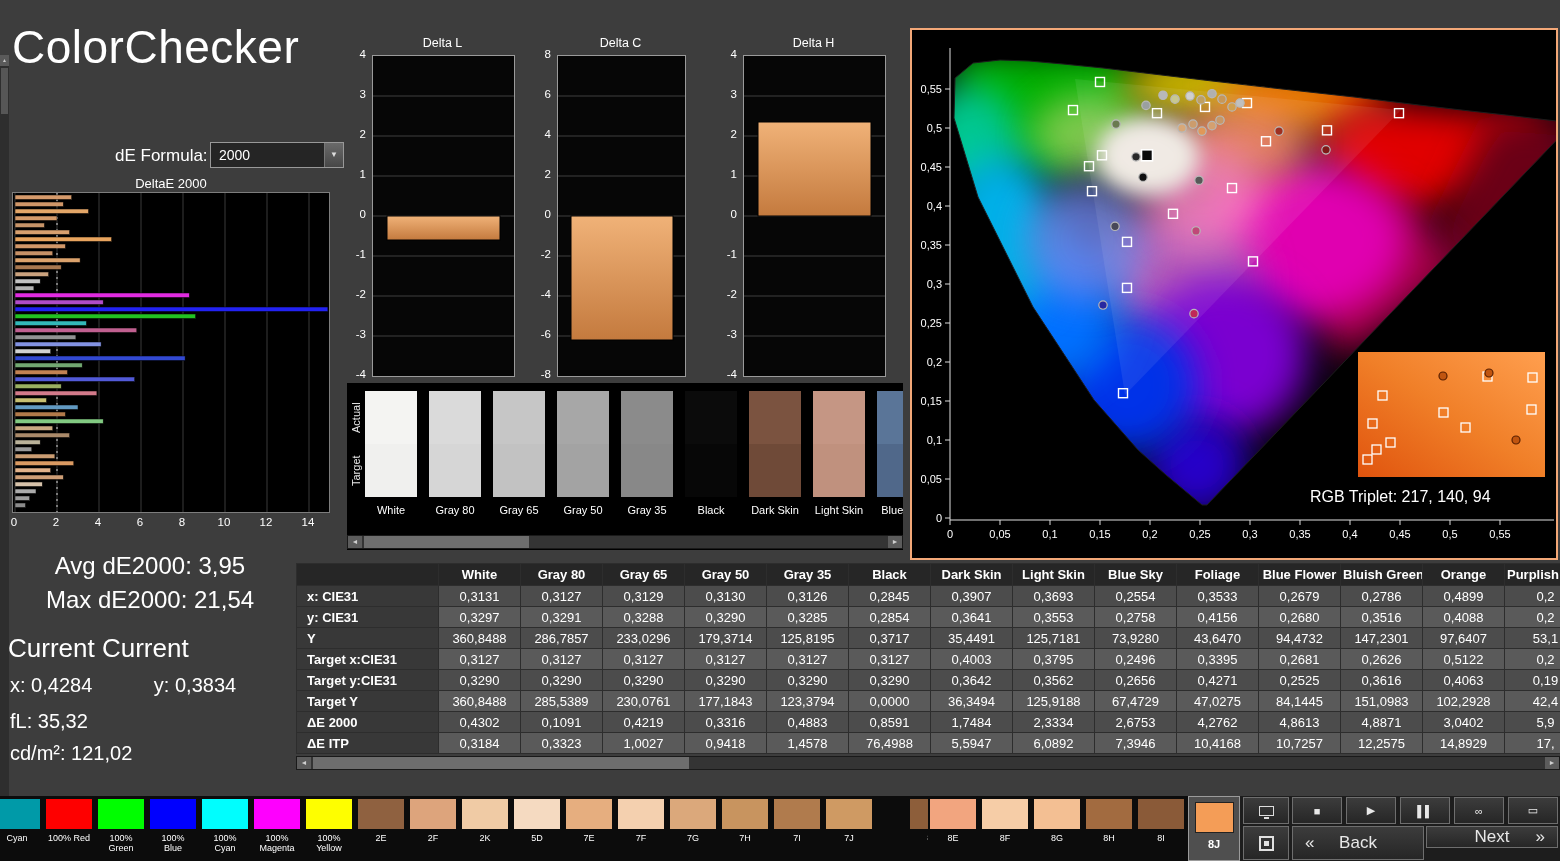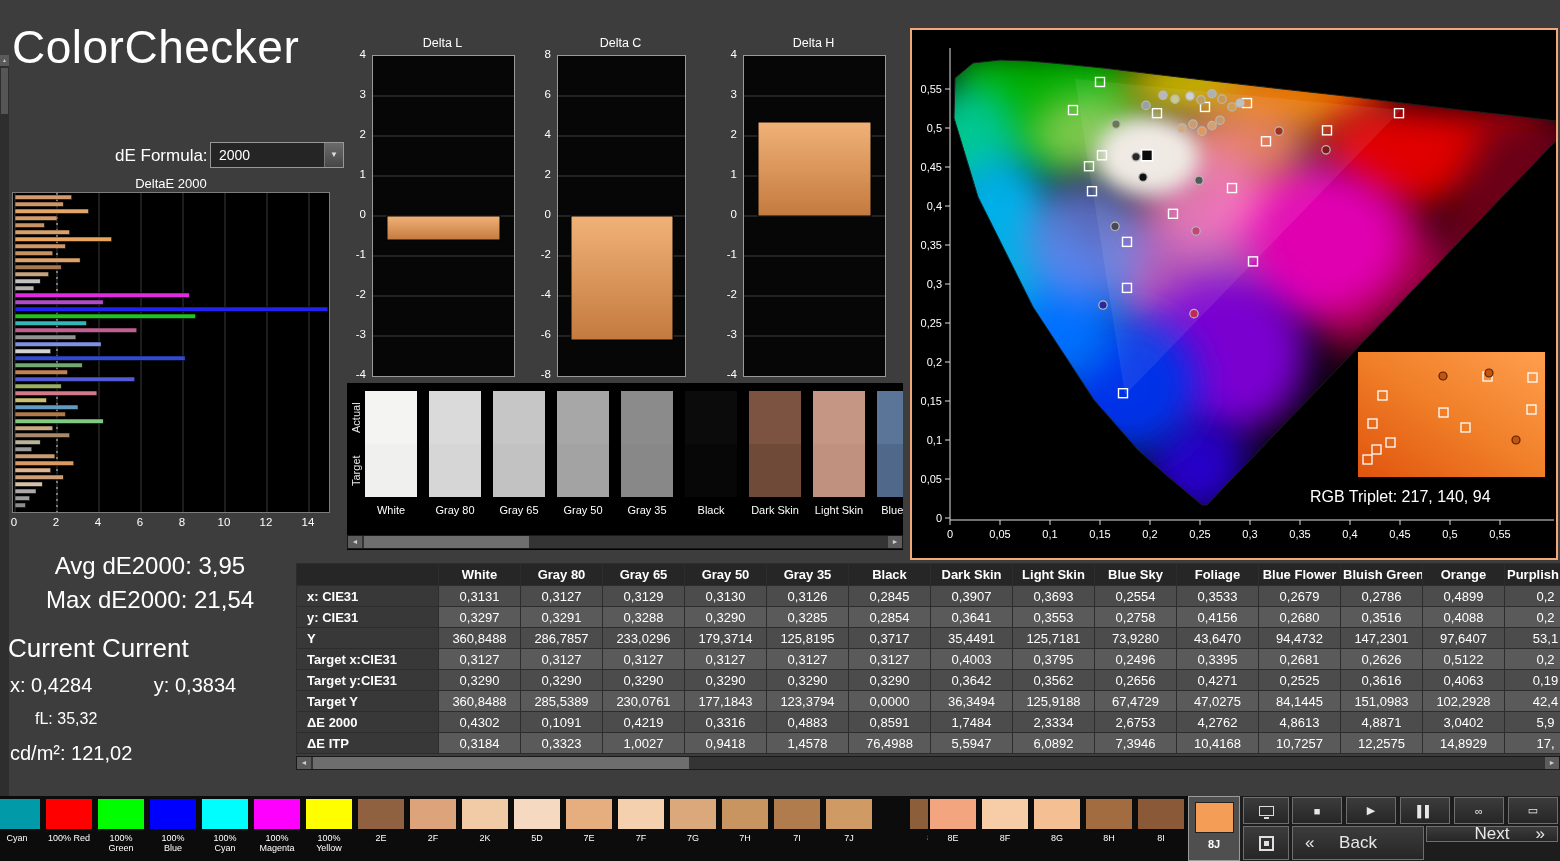--- a/index.html
+++ b/index.html
@@ -47,21 +47,21 @@
   .hs-btn{width:14px;background:#5c5c5c;color:#cfcfcf;font-size:7px;line-height:12px;text-align:center;flex:0 0 auto;}
   .hs-track{flex:1;position:relative;background:#343434;}
   .hs-thumb{position:absolute;top:0;height:12px;background:#6e6e6e;}
 
   
   #avg-reading{position:absolute;left:0;top:552px;width:300px;text-align:center;font-size:24px;}
   #max-reading{position:absolute;left:0;top:586px;width:300px;text-align:center;font-size:24px;}
   #current-title{position:absolute;left:8px;top:633px;font-size:26px;}
   #xy-reading{position:absolute;left:10px;top:674px;font-size:20px;}
   #xy-reading span + span{margin-left:56px;}
-  #fl-reading{position:absolute;left:10px;top:710px;font-size:16px;margin-left:25px;}
+  #fl-reading{position:absolute;left:10px;top:710px;font-size:20px;}
   #cd-reading{position:absolute;left:10px;top:742px;font-size:20px;}
 
   
   #cie-panel{position:absolute;left:910px;top:28px;width:648px;height:532px;background:#000;border:2px solid #f3a878;}
   #cie-title{position:absolute;left:0;top:5px;width:100%;text-align:center;font-size:12px;}
   #cie-svg{position:absolute;left:0;top:0;}
   .cie-lab{font-size:11px;fill:#fff;font-family:"Liberation Sans",sans-serif;}
   #rgb-triplet{position:absolute;left:398px;top:458px;font-size:16px;}
 
   
@@ -86,21 +86,21 @@
 
   .t-btn{position:absolute;background:linear-gradient(#3c3c3c,#262626);border:1px solid #6e6e6e;color:#e8e8e8;display:flex;align-items:center;justify-content:center;font-size:11px;}
   #btn-window{left:3px;top:1px;width:46px;height:27px;}
   #btn-square{left:3px;top:30px;width:46px;height:34px;}
   .icon-mon{width:15px;height:10px;border:1px solid #ddd;position:relative;}
   .icon-mon::after{content:"";position:absolute;left:4px;bottom:-4px;width:5px;height:2px;background:#ddd;}
   .icon-sq{width:15px;height:15px;border:2px solid #e0e0e0;display:flex;align-items:center;justify-content:center;}
   .icon-sq div{width:5px;height:5px;background:#e0e0e0;}
   .back-next{font-size:17px;position:absolute;}
   #btn-back{left:52px;top:30px;width:132px;height:34px;}
-  #btn-next{left:186px;top:30px;width:132px;height:16px;}
+  #btn-next{left:186px;top:30px;width:132px;height:22px;}
   .btn-arrow-left{position:absolute;left:12px;}
   .btn-arrow-right{position:absolute;right:12px;}
 </style>
 </head>
 <body>
 
 <div id="app">
 
   <div id="left-vscroll">
     <div class="vs-btn">▲</div>

